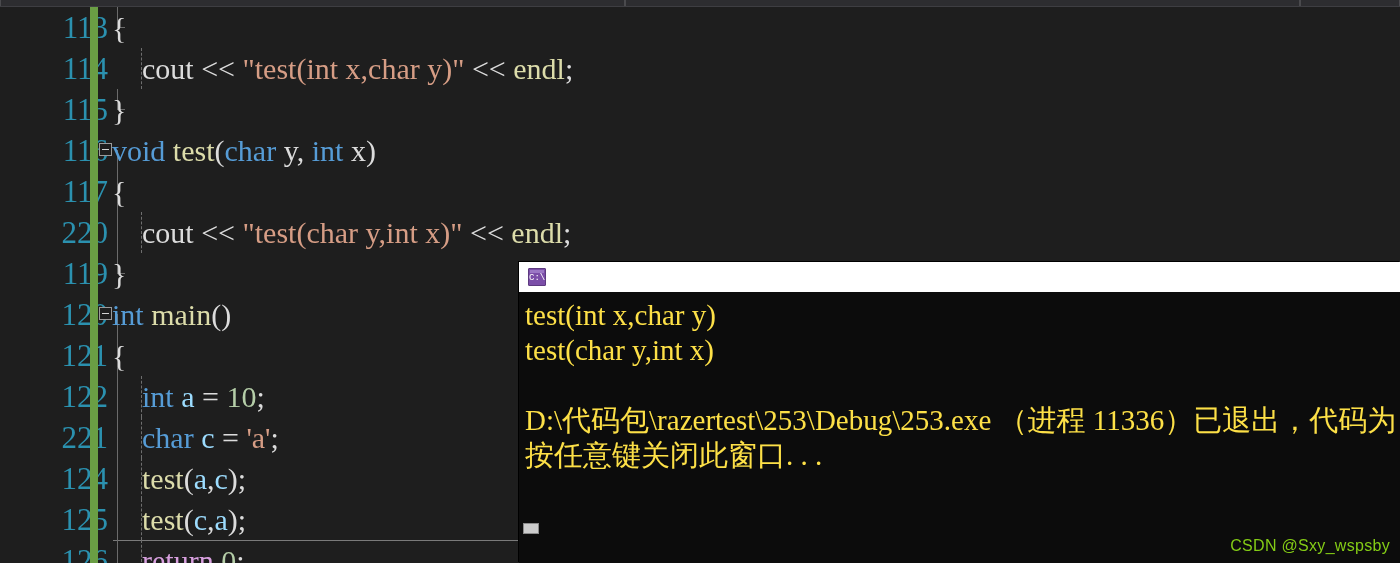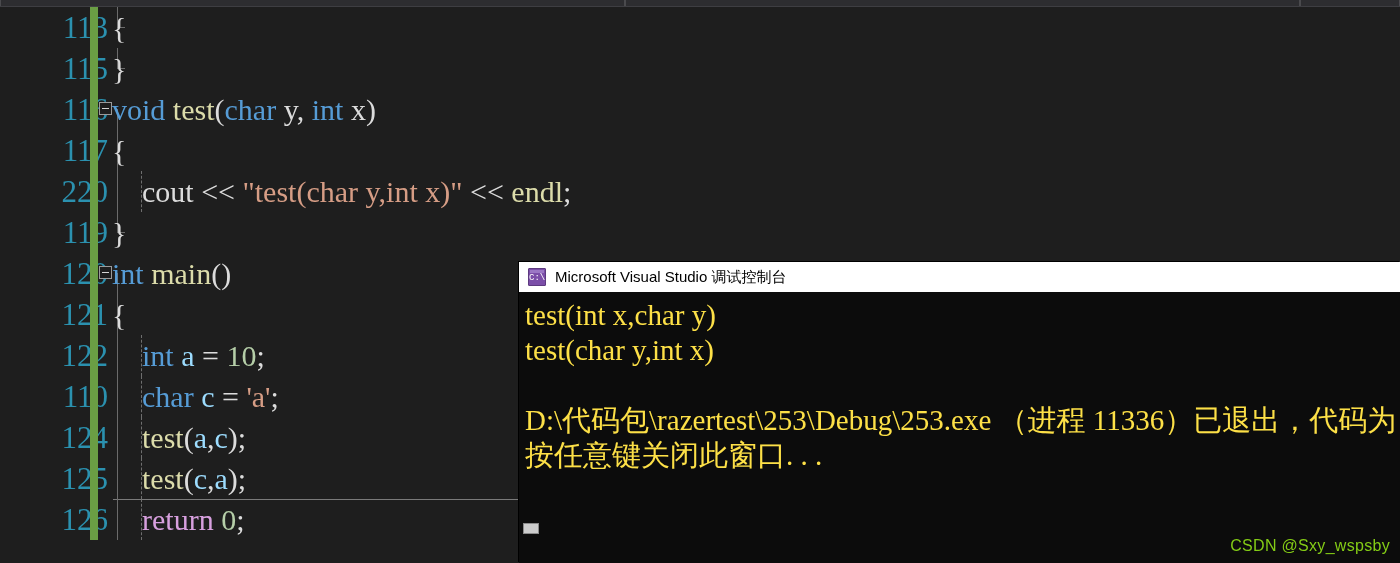--- a/index.html
+++ b/index.html
@@ -247,42 +247,42 @@
 <div id="editor">
 
   <div class="top-strip">
     <div class="seg a"></div>
     <div class="seg b"></div>
     <div class="seg c"></div>
   </div>
 
   <div class="code-area">
       <div class="line"><div class="gutter-num">113</div><div class="change-bar"></div><div class="bracket-v" style="height: 21px;"></div><div class="bracket-corner"></div><div class="code-text"><span class="plain">{</span></div></div>
+      <div class="line"><div class="gutter-num">114</div><div class="change-bar"></div><div class="guide dashed g2"></div><div class="code-text"><span class="plain">    cout </span><span class="op">&lt;&lt; </span><span class="str">"test(int x,char y)"</span><span class="op"> &lt;&lt; </span><span class="fn">endl</span><span class="plain">;</span></div></div>
       <div class="line"><div class="gutter-num">115</div><div class="change-bar"></div><div class="bracket-v" style="height: 21px;"></div><div class="bracket-corner"></div><div class="code-text"><span class="plain">}</span></div></div>
       <div class="line"><div class="gutter-num">116</div><div class="change-bar"></div><div class="bracket-v" style="top: 20px; height: 21px;"></div><div class="collapse-box"></div><div class="code-text"><span class="kw">void</span><span class="plain"> </span><span class="fn">test</span><span class="plain">(</span><span class="kw">char</span><span class="plain"> y, </span><span class="kw">int</span><span class="plain"> x)</span></div></div>
       <div class="line"><div class="gutter-num">117</div><div class="change-bar"></div><div class="bracket-v"></div><div class="code-text"><span class="plain">{</span></div></div>
       <div class="line"><div class="gutter-num">220</div><div class="change-bar"></div><div class="bracket-v"></div><div class="guide dashed g2"></div><div class="code-text"><span class="plain">    cout </span><span class="op">&lt;&lt; </span><span class="str">"test(char y,int x)"</span><span class="op"> &lt;&lt; </span><span class="fn">endl</span><span class="plain">;</span></div></div>
       <div class="line"><div class="gutter-num">119</div><div class="change-bar"></div><div class="bracket-v" style="height: 21px;"></div><div class="bracket-corner"></div><div class="code-text"><span class="plain">}</span></div></div>
       <div class="line"><div class="gutter-num">120</div><div class="change-bar"></div><div class="bracket-v" style="top: 20px; height: 21px;"></div><div class="collapse-box"></div><div class="code-text"><span class="kw">int</span><span class="plain"> </span><span class="fn">main</span><span class="plain">()</span></div></div>
       <div class="line"><div class="gutter-num">121</div><div class="change-bar"></div><div class="bracket-v"></div><div class="code-text"><span class="plain">{</span></div></div>
       <div class="line"><div class="gutter-num">122</div><div class="change-bar"></div><div class="bracket-v"></div><div class="guide dashed g2"></div><div class="code-text"><span class="plain">    </span><span class="kw">int</span><span class="plain"> </span><span class="var">a</span><span class="plain"> = </span><span class="num">10</span><span class="plain">;</span></div></div>
-      <div class="line"><div class="gutter-num">110</div><div class="change-bar"></div><div class="bracket-v"></div><div class="guide dashed g2"></div><div class="code-text"><span class="plain">    </span><span class="kw">char</span><span class="plain"> </span><span class="var">c</span><span class="plain"> = </span><span class="str">'a'</span><span class="plain">;</span></div></div>
+      <div class="line"><div class="gutter-num">221</div><div class="change-bar"></div><div class="bracket-v"></div><div class="guide dashed g2"></div><div class="code-text"><span class="plain">    </span><span class="kw">char</span><span class="plain"> </span><span class="var">c</span><span class="plain"> = </span><span class="str">'a'</span><span class="plain">;</span></div></div>
       <div class="line"><div class="gutter-num">124</div><div class="change-bar"></div><div class="bracket-v"></div><div class="guide dashed g2"></div><div class="code-text"><span class="plain">    </span><span class="fn">test</span><span class="plain">(</span><span class="var">a</span><span class="plain">,</span><span class="var">c</span><span class="plain">);</span></div></div>
       <div class="line"><div class="gutter-num">125</div><div class="change-bar"></div><div class="bracket-v"></div><div class="guide dashed g2"></div><div class="code-text"><span class="plain">    </span><span class="fn">test</span><span class="plain">(</span><span class="var">c</span><span class="plain">,</span><span class="var">a</span><span class="plain">);</span></div></div>
       <div class="line"><div class="cur-line-top"></div><div class="gutter-num">126</div><div class="change-bar"></div><div class="bracket-v"></div><div class="guide dashed g2"></div><div class="code-text"><span class="plain">    </span><span class="ctrl">return</span><span class="plain"> </span><span class="num">0</span><span class="plain">;</span></div></div>
     </div>
 </div>
 
 <div id="console-window">
   <div class="console-titlebar">
     <span class="cmd-icon">
       <span class="bar"></span>
       <span class="txt">C:\</span>
     </span>
-    <span class="console-title">Microsoft Visual Studio 调试控制台</span>
   </div>
   <div class="console-body">
     <div class="console-line">test(int x,char y)</div>
     <div class="console-line">test(char y,int x)</div>
     <div class="console-line blank">&nbsp;</div>
     <div class="console-line">D:\代码包\razertest\253\Debug\253.exe （进程 11336）已退出，代码为 0。</div>
     <div class="console-line">按任意键关闭此窗口. . .</div>
     <div class="console-cursor"></div>
   </div>
 </div>

